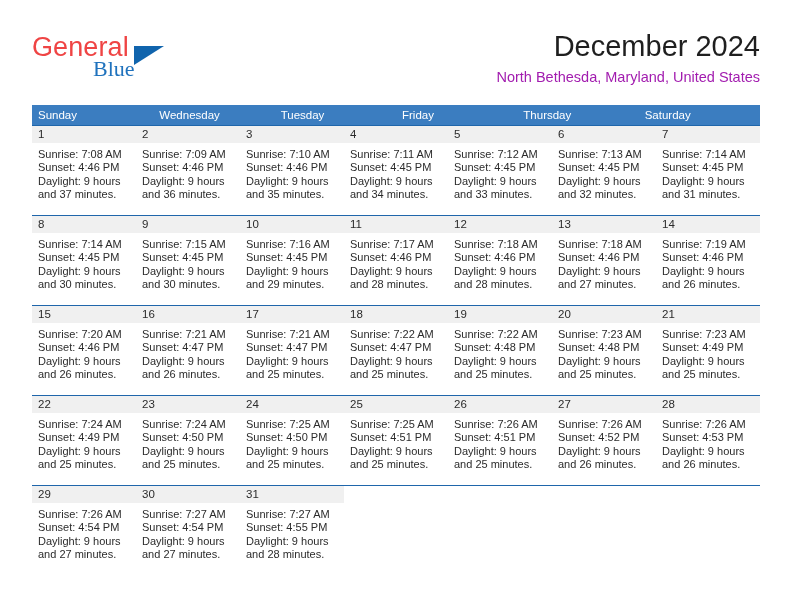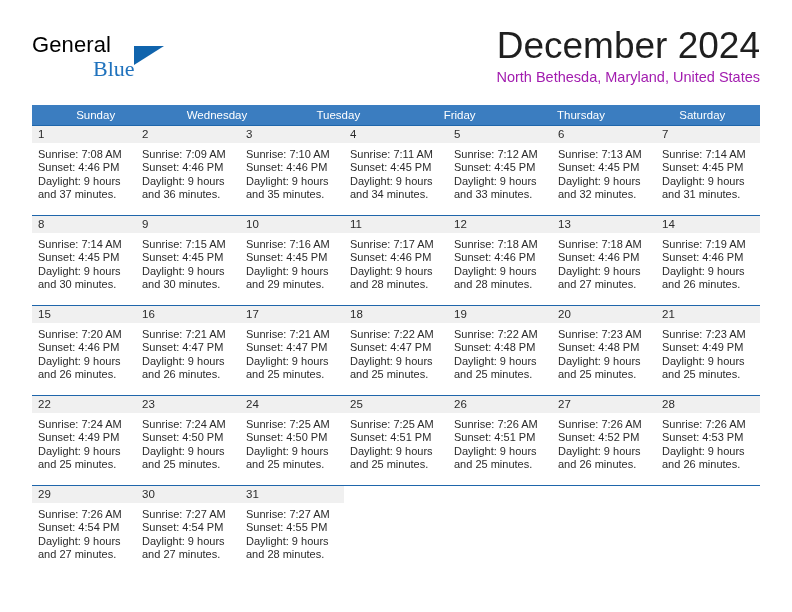--- a/index.html
+++ b/index.html
@@ -35,23 +35,23 @@
     position: absolute;
     left: 0;
     top: 4px;
     width: 180px;
     height: 58px;
   }
   .brand-general {
     position: absolute;
     left: 0;
     top: 0;
-    font-size: 22px;
+    font-size: 27px;
     letter-spacing: 0.1px;
-    color: #000000;
+    color: #ef4444;
     font-family: "Liberation Sans", sans-serif;
   }
   .brand-blue {
     position: absolute;
     left: 61px;
     top: 24px;
     font-size: 22px;
     color: #1f72bd;
     font-family: Liberation Serif, serif;
   }
@@ -65,21 +65,21 @@
     border-bottom: 19px solid transparent;
   }
 
   .title-block {
     position: absolute;
     right: 0;
     top: 0;
     text-align: right;
   }
   .cal-title {
-    font-size: 37px;
+    font-size: 29px;
     color: #1f1f1f;
     line-height: 36px;
     white-space: nowrap;
     font-weight: normal;
     margin: 0;
   }
   .cal-subtitle {
     font-size: 14.5px;
     color: #a21caf;
     line-height: 22px;
@@ -103,21 +103,20 @@
   }
   .weekday {
     flex: 1 1 0;
     color: #ffffff;
     font-size: 11.5px;
     line-height: 20px;
     padding-left: 6px;
     box-sizing: border-box;
     white-space: nowrap;
     overflow: hidden;
-    text-align: center;
   }
 
   .week-row {
     display: flex;
     height: 90px;
     border-top: 1.6px solid #1f66ab;
     box-sizing: border-box;
   }
   .week-row:first-of-type {
     border-top: none;

